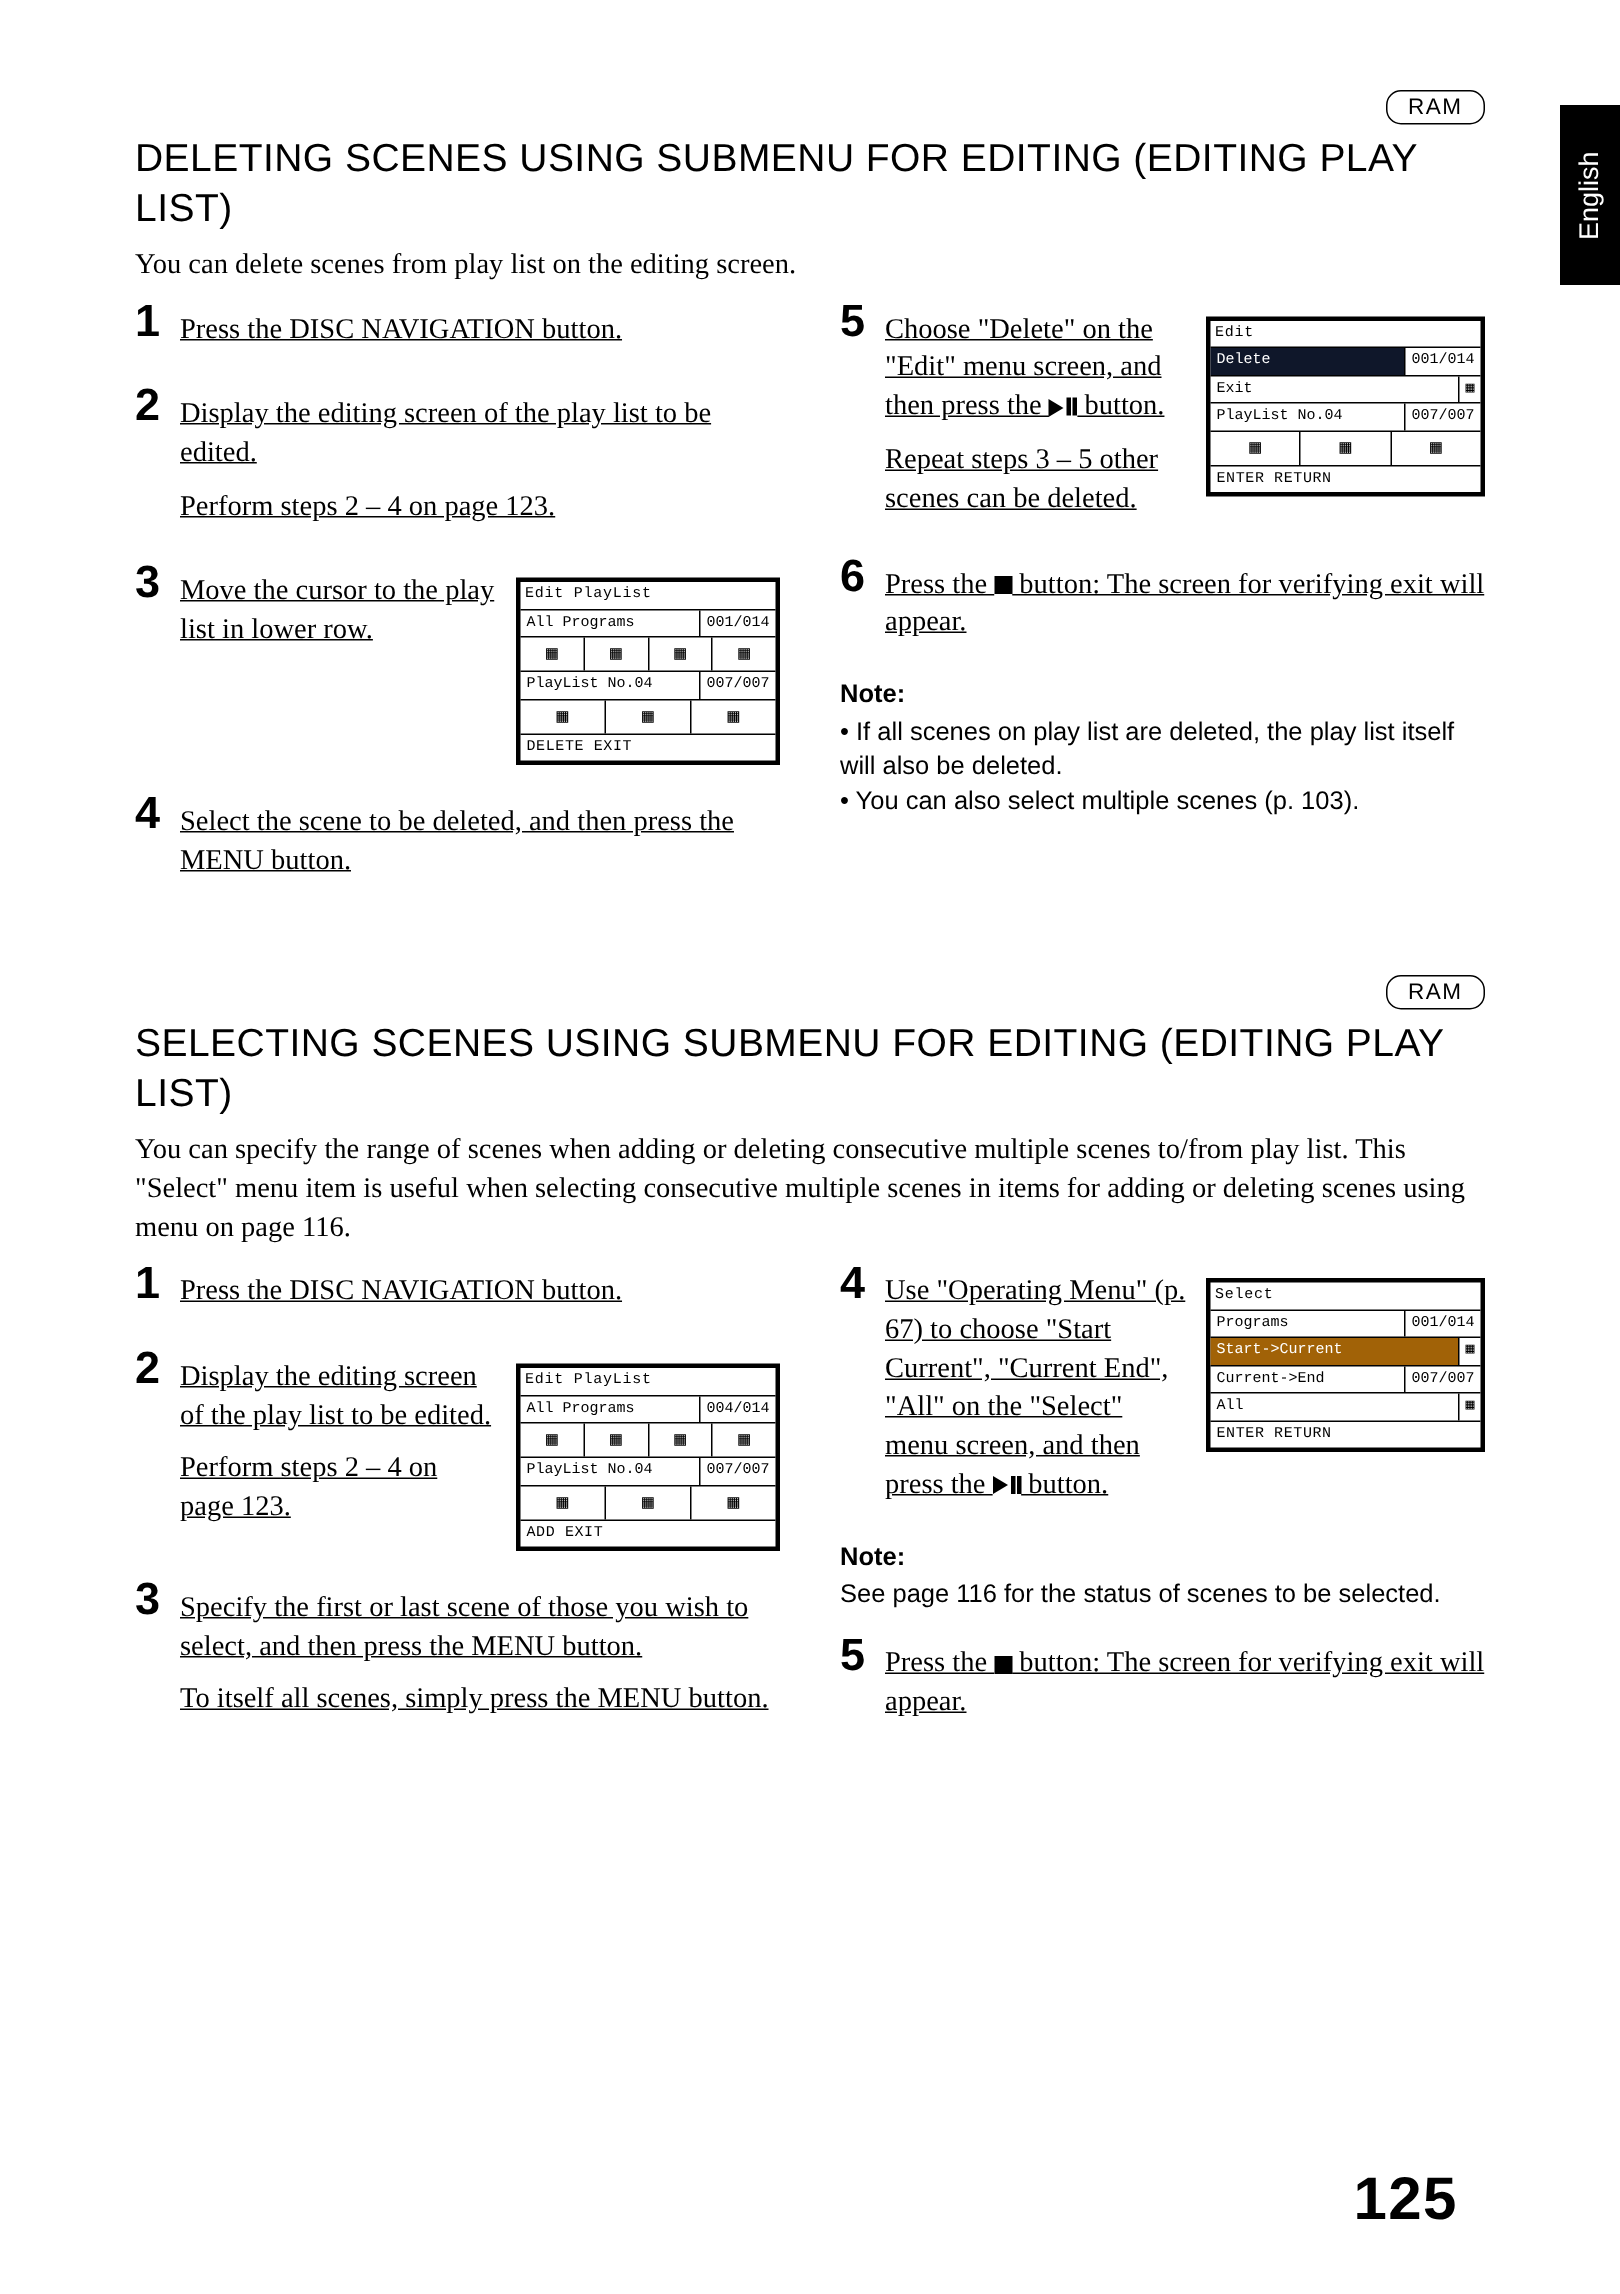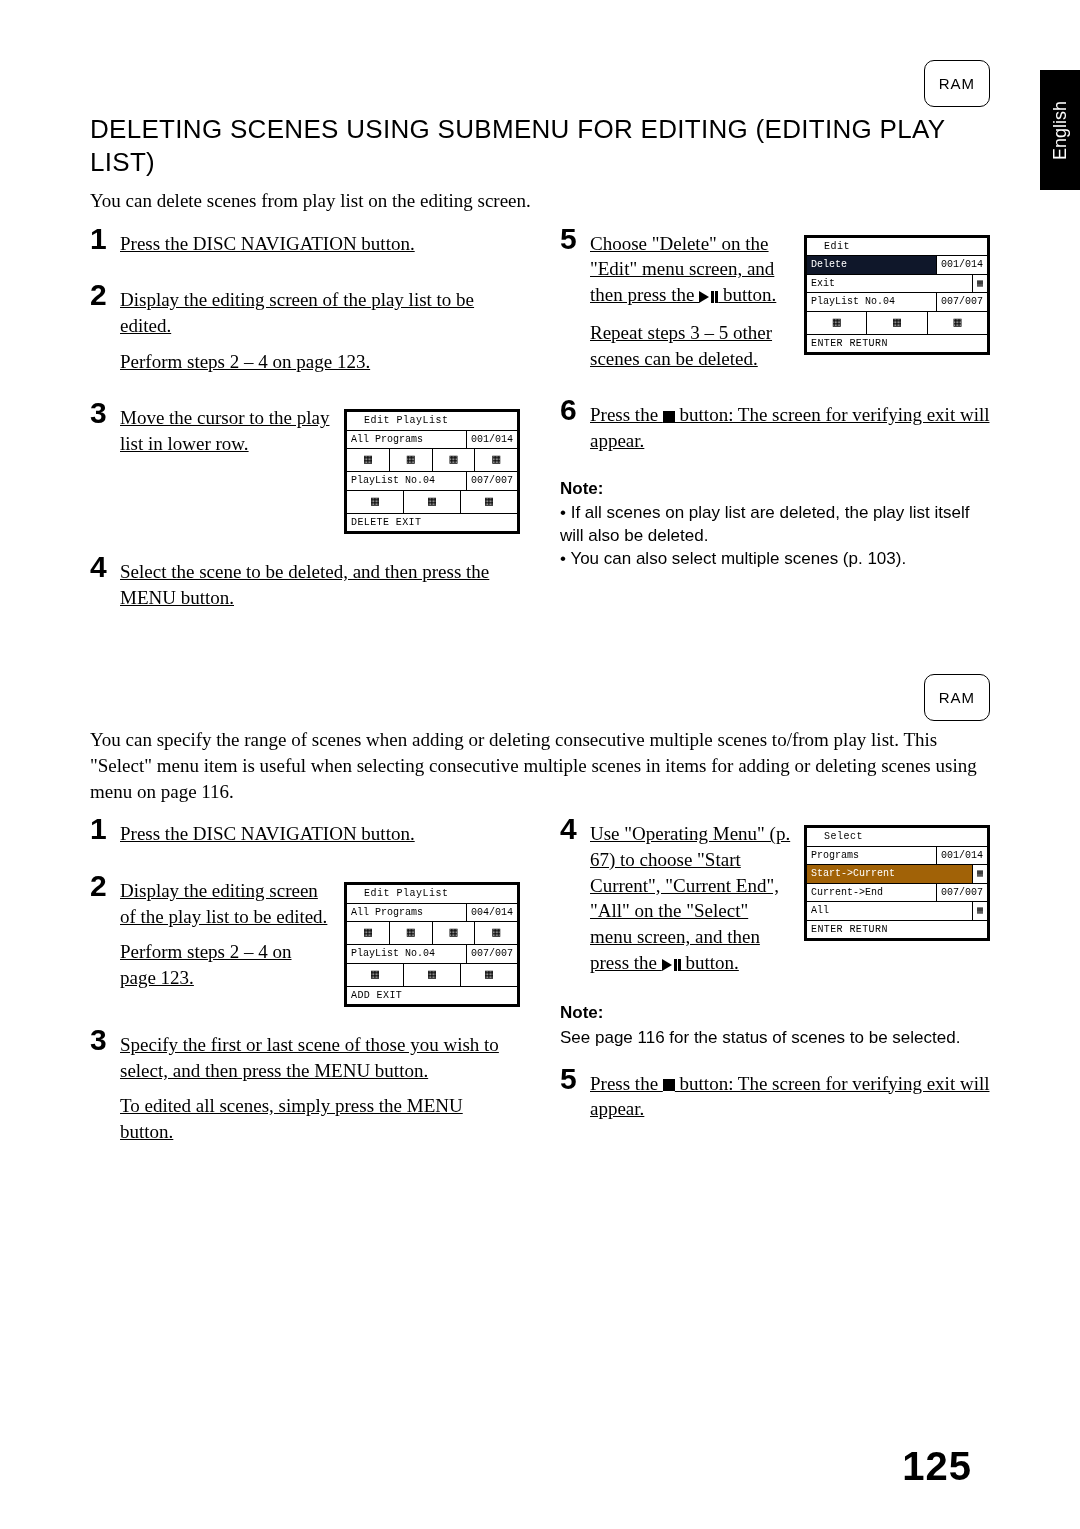--- a/index.html
+++ b/index.html
@@ -29,21 +29,21 @@
     display: flex;
     align-items: center;
     justify-content: center;
     writing-mode: vertical-rl;
     transform: rotate(180deg);
   }
   .ram-badge {
     float: right;
     border: 1.5px solid #000;
     border-radius: 10px;
-    padding: 14px 14px;
+    padding: 2px 14px;
     font-family: Arial, Helvetica, sans-serif;
     font-size: 15px;
     letter-spacing: 1px;
     margin-bottom: 6px;
   }
   .clear { clear: both; }
   h1.section-title {
     font-size: 26px;
     font-family: Arial, Helvetica, sans-serif;
     font-weight: normal;
@@ -111,21 +111,21 @@
   }
   .screen-diagram {
     border: 3px solid #000;
     width: 170px;
     font-family: "Courier New", monospace;
     font-size: 11px;
     margin: 4px 0;
   }
   .screen-diagram.wider { width: 180px; }
   .screen-diagram .row-head {
-    padding: 2px 17px;
+    padding: 2px 3px;
     font-size: 10px;
     letter-spacing: 0.5px;
   }
   .screen-diagram .row-split {
     display: flex;
     border-top: 1px solid #000;
   }
   .screen-diagram .row-split .left {
     flex: 1;
     padding: 2px 4px;
@@ -317,20 +317,21 @@
         </div>
       </div>
     </div>
   </div>
 
   <div class="section-gap"></div>
 
   <div>
     <div class="ram-badge">RAM</div>
     <div class="clear"></div>
+    <h1 class="section-title">SELECTING SCENES USING SUBMENU FOR EDITING (EDITING PLAY LIST)</h1>
     <p class="intro">You can specify the range of scenes when adding or deleting consecutive multiple scenes to/from play list. This "Select" menu item is useful when selecting consecutive multiple scenes in items for adding or deleting scenes using menu on page 116.</p>
 
     <div class="columns">
 
       <div class="col">
         <div class="step">
           <div class="num">1</div>
           <div class="body">
               <p>Press the DISC NAVIGATION button.</p>
             </div>
@@ -364,21 +365,21 @@
                 <div class="ic">▦</div>
               </div>
               <div class="footer">ADD  EXIT</div>
             </div>
           </div>
         </div>
         <div class="step">
           <div class="num">3</div>
           <div class="body">
             <p>Specify the first or last scene of those you wish to select, and then press the MENU button.</p>
-            <p>To edited all scenes, simply press the MENU button.</p>
+            <p>To itself all scenes, simply press the MENU button.</p>
           </div>
         </div>
       </div>
 
       <div class="col">
         <div class="step">
           <div class="num">4</div>
           <div class="body step-row">
             <div style="flex:1">
               <p>

